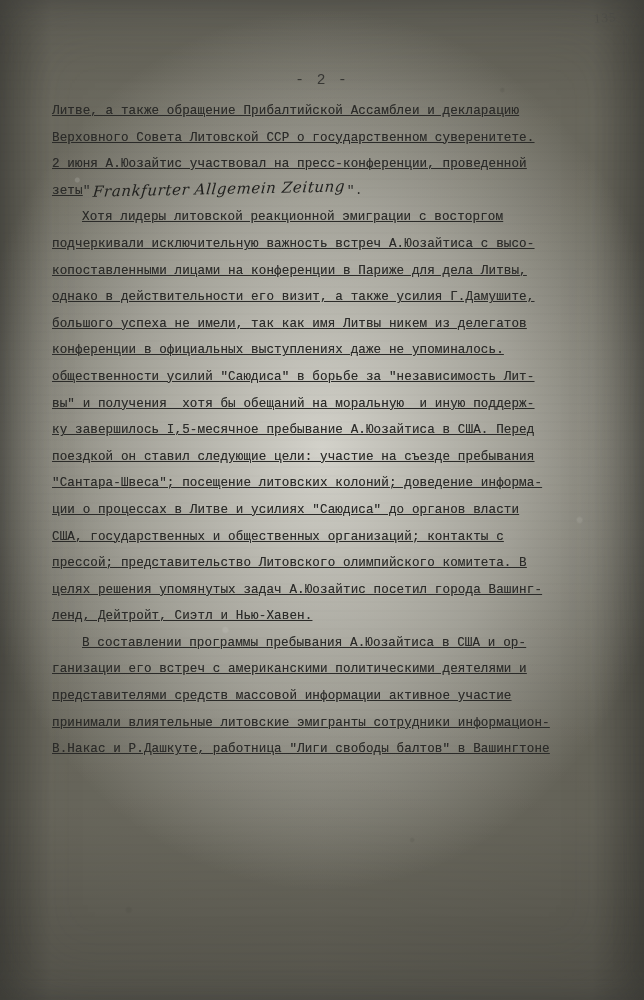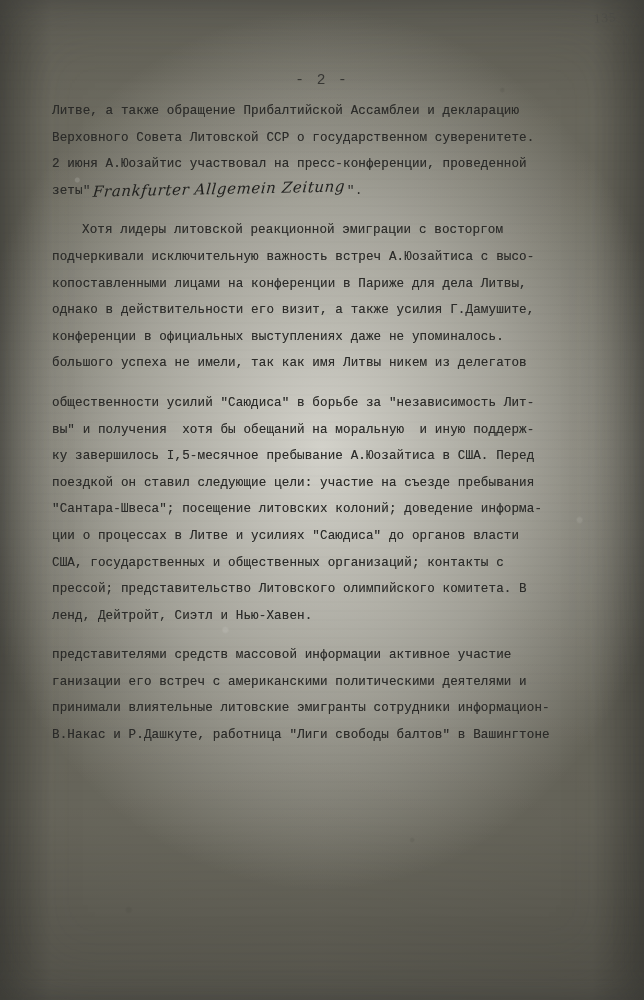--- a/index.html
+++ b/index.html
@@ -85,26 +85,27 @@
     line-height: 26.6px;
     color: #2b2b29;
     letter-spacing: 0.1px;
     text-align: justify;
   }
 
   .para {
     margin: 0;
   }
   .para + .para {
-    margin-top: 13px;
+    margin-top: 0;
   }
   .line {
     display: block;
     white-space: pre;
     text-shadow: 0 0 0.6px rgba(40,40,38,0.45);
+    text-decoration: underline;
   }
   .line.indent {
     text-indent: 30px;
   }
 
   
   .hand-line {
     display: block;
     white-space: pre;
     position: relative;
@@ -157,39 +158,41 @@
       <span class="line">Верховного Совета Литовской ССР о государственном суверенитете.</span>
       <span class="line">2 июня А.Юозайтис участвовал на пресс-конференции, проведенной</span>
       <span class="hand-line"><span class="line" style="display:inline">зеты</span><span class="quote-mark">"</span><span class="hand-word">Frankfurter Allgemein Zeitung</span><span class="quote-mark">".</span></span>
     </div>
 
     <div class="para">
       <span class="line indent">Хотя лидеры литовской реакционной эмиграции с восторгом</span>
       <span class="line">подчеркивали исключительную важность встреч А.Юозайтиса с высо-</span>
       <span class="line">копоставленными лицами на конференции в Париже для дела Литвы,</span>
       <span class="line">однако в действительности его визит, а также усилия Г.Дамушите,</span>
+      <span class="line">большого успеха не имели, так как имя Литвы никем из делегатов</span>
       <span class="line">конференции в официальных выступлениях даже не упоминалось.</span>
-      <span class="line">большого успеха не имели, так как имя Литвы никем из делегатов</span>
     </div>
 
     <div class="para">
       <span class="line">общественности усилий "Саюдиса" в борьбе за "независимость Лит-</span>
       <span class="line">вы" и получения  хотя бы обещаний на моральную  и иную поддерж-</span>
       <span class="line">ку завершилось I,5-месячное пребывание А.Юозайтиса в США. Перед</span>
       <span class="line">поездкой он ставил следующие цели: участие на съезде пребывания</span>
       <span class="line">"Сантара-Швеса"; посещение литовских колоний; доведение информа-</span>
       <span class="line">ции о процессах в Литве и усилиях "Саюдиса" до органов власти</span>
       <span class="line">США, государственных и общественных организаций; контакты с</span>
       <span class="line">прессой; представительство Литовского олимпийского комитета. В</span>
+      <span class="line">целях решения упомянутых задач А.Юозайтис посетил города Вашинг-</span>
       <span class="line">ленд, Дейтройт, Сиэтл и Нью-Хавен.</span>
     </div>
 
     <div class="para">
+      <span class="line indent">В составлении программы пребывания А.Юозайтиса в США и ор-</span>
+      <span class="line">ганизации его встреч с американскими политическими деятелями и</span>
       <span class="line">представителями средств массовой информации активное участие</span>
-      <span class="line">ганизации его встреч с американскими политическими деятелями и</span>
       <span class="line">принимали влиятельные литовские эмигранты сотрудники информацион-</span>
       <span class="line">В.Накас и Р.Дашкуте, работница "Лиги свободы балтов" в Вашингтоне</span>
     </div>
 
   </div>
 
   <div id="bands"></div>
   <div id="grain"></div>
   <div id="vignette"></div>
 </div>

